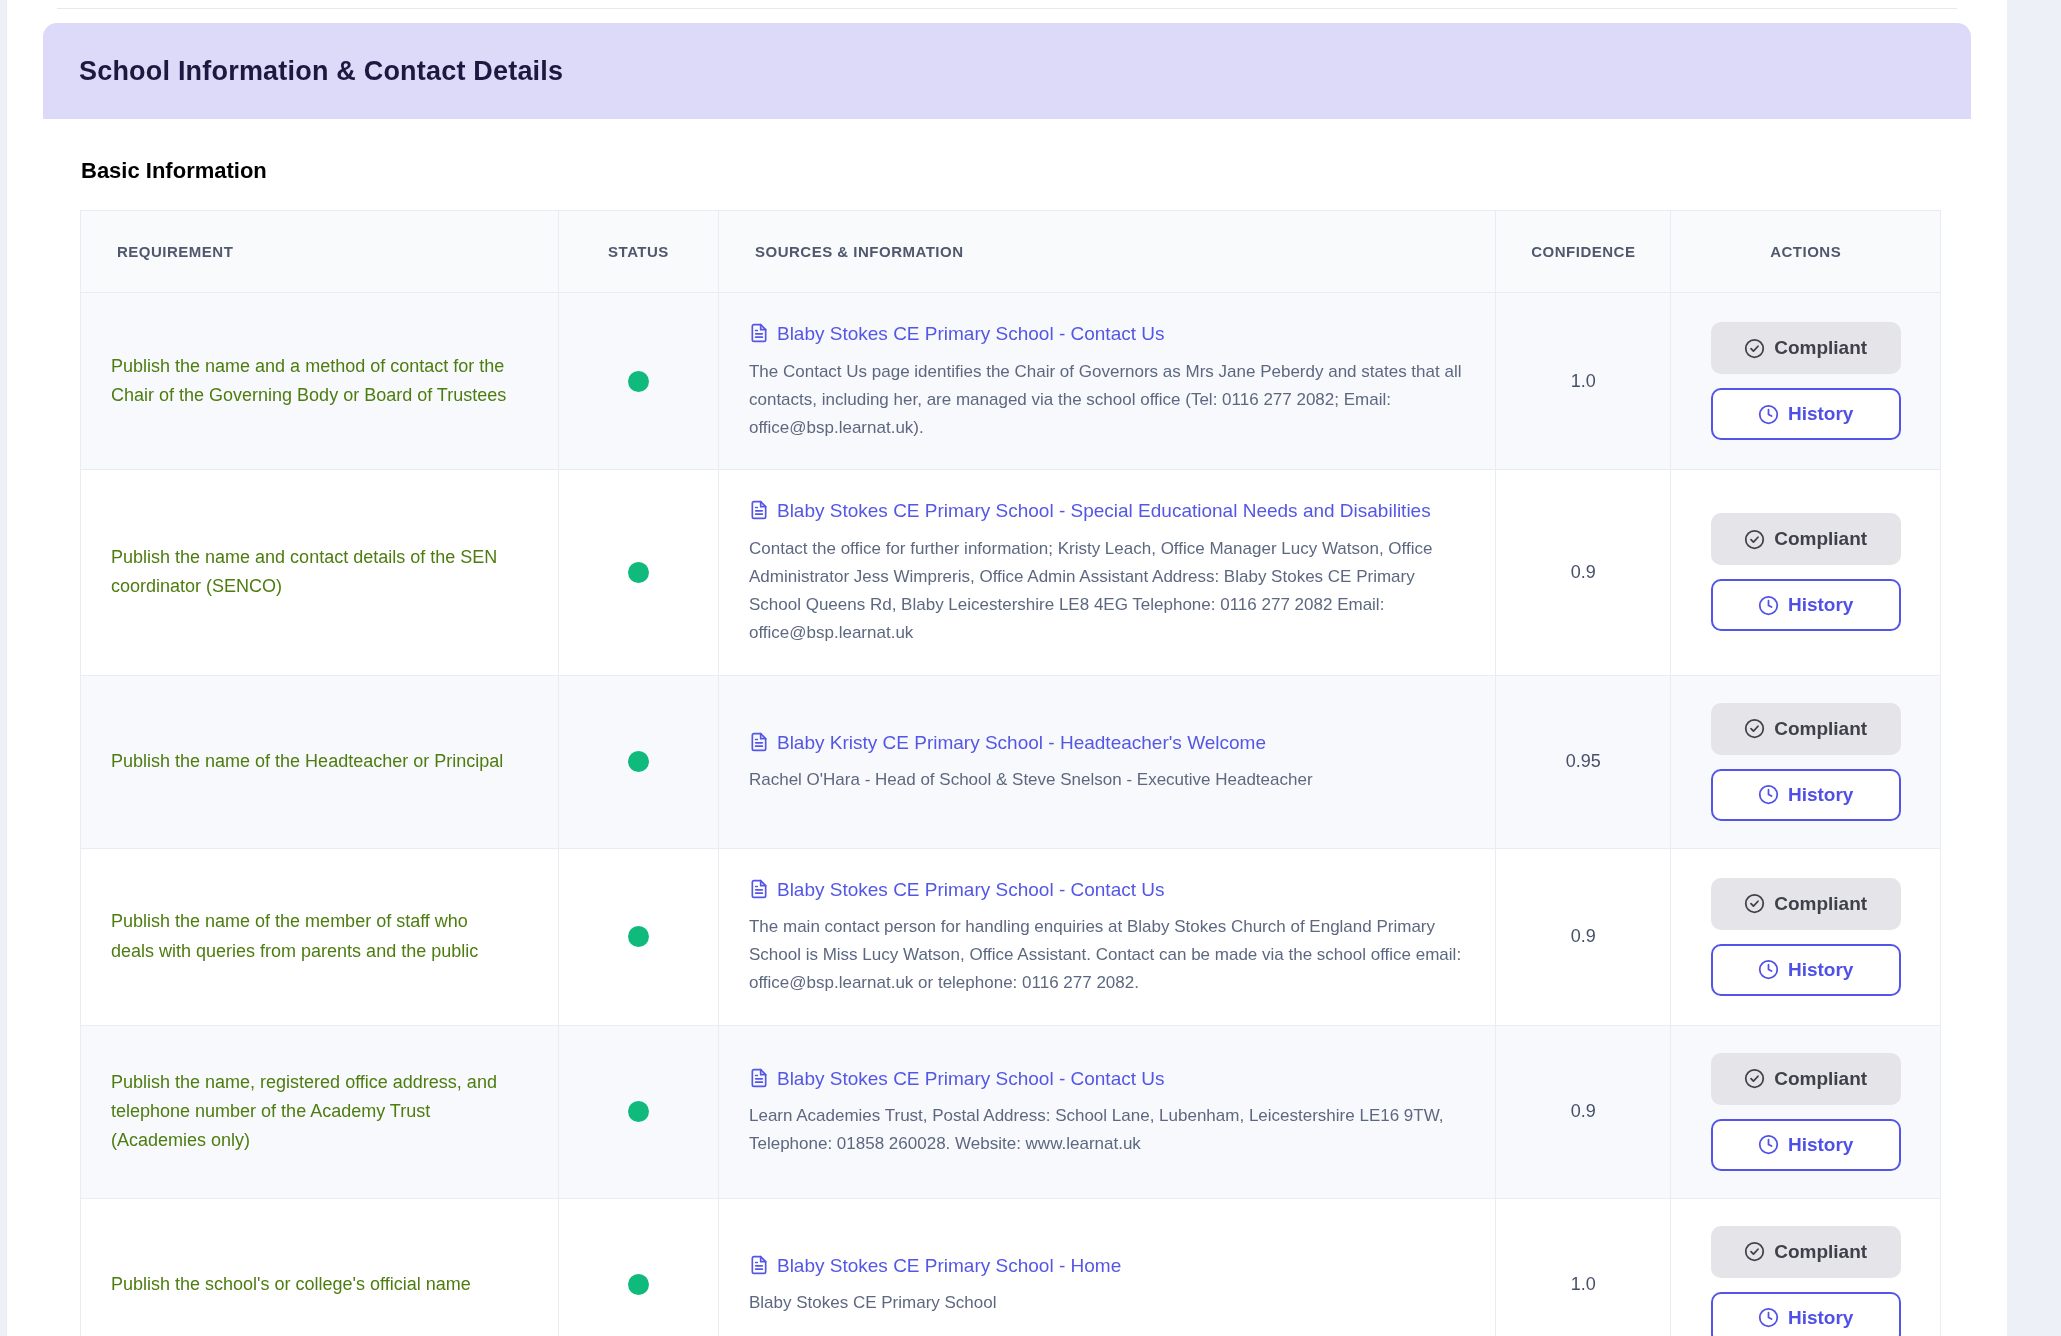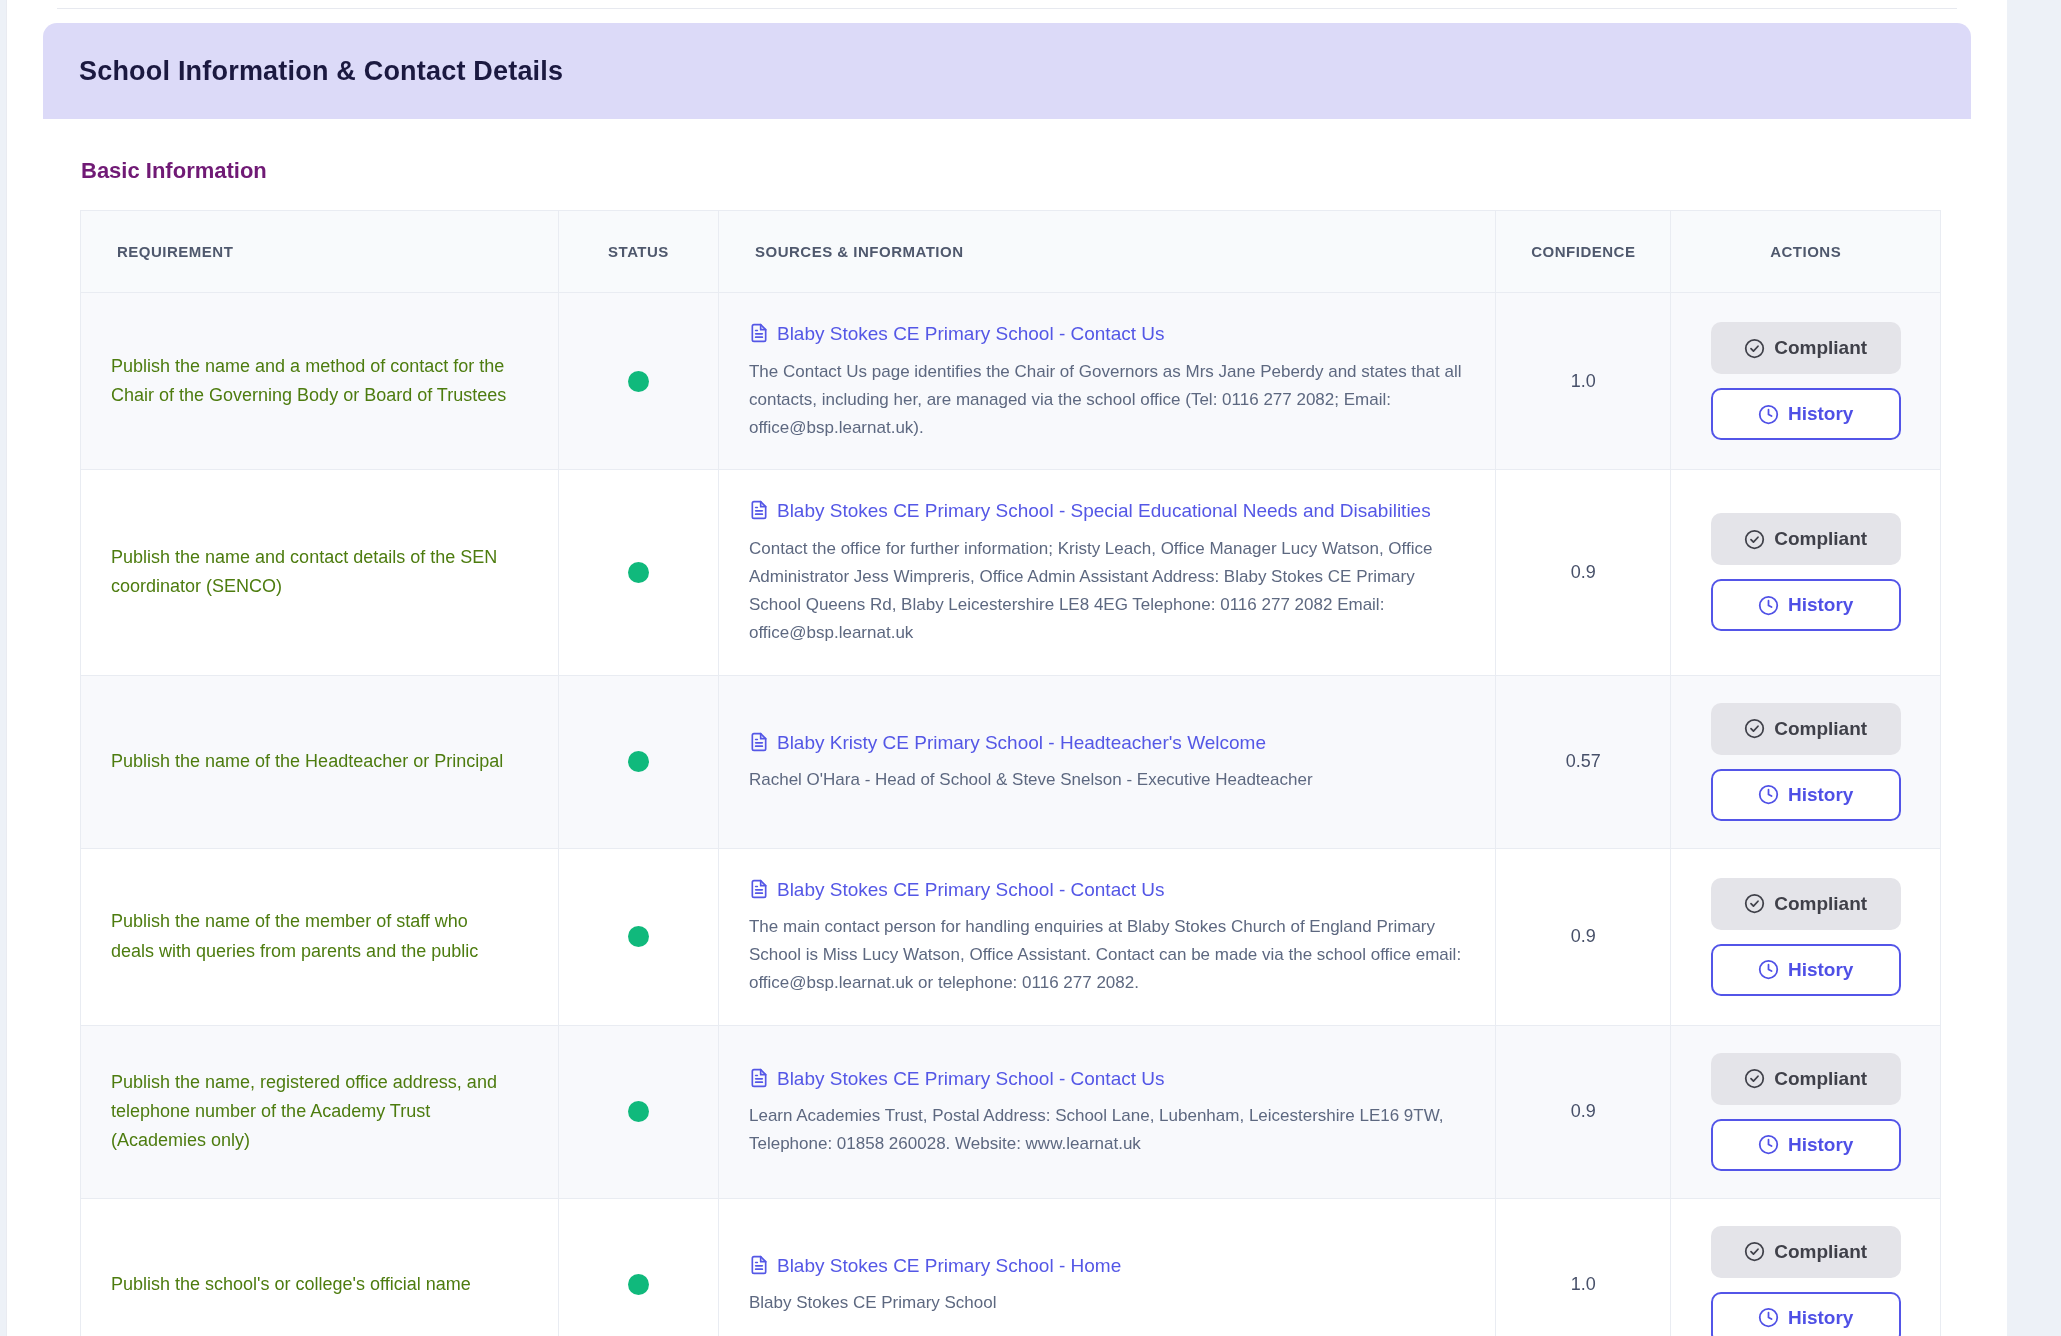--- a/index.html
+++ b/index.html
@@ -24,21 +24,21 @@
     background: #dcdaf8;
     border-radius: 14px 14px 0 0;
     height: 96px;
     display: flex; align-items: center;
     padding: 0 36px;
   }
   .card-header h1 {
     margin: 0; font-size: 27px; font-weight: 700; color: #1b1940; letter-spacing: .2px;
   }
   .card-body { padding: 39px 30px 0 37px; }
-  .card-body h2 { margin: 0 0 26px 1px; font-size: 22px; font-weight: 700; color: #701a75; }
+  .card-body h2 { margin: 0 0 26px 1px; font-size: 22px; font-weight: 700; color: #000000; }
 
   table.req-table { width: 100%; border-collapse: collapse; }
   .req-table th, .req-table td { border: 1px solid #e9ecf2; }
   .req-table th {
     background: #f8fafc;
     font-size: 15px; font-weight: 600; color: #4f586d;
     letter-spacing: .5px; padding: 32px 24px; text-align: center; white-space: nowrap;
   }
   .req-table th.al { text-align: left; padding-left: 36px; }
   .req-table td { padding: 27px 30px; vertical-align: middle; height: 160px; }
@@ -190,21 +190,21 @@
     <td class="cell-src">
       <div class="src-title"><svg width="20" height="20" viewBox="0 0 24 24" fill="none" stroke="currentColor" stroke-width="2" stroke-linecap="round" stroke-linejoin="round">
                     <path d="M14 2H6a2 2 0 0 0-2 2v16a2 2 0 0 0 2 2h12a2 2 0 0 0 2-2V8z"></path>
                     <polyline points="14 2 14 8 20 8"></polyline>
                     <line x1="16" y1="13" x2="8" y2="13"></line>
                     <line x1="16" y1="17" x2="8" y2="17"></line>
                     <line x1="10" y1="9" x2="8" y2="9"></line>
                   </svg><span class="src-text">Blaby Kristy CE Primary School - Headteacher's Welcome</span></div>
       <div class="src-desc">Rachel O'Hara - Head of School &amp; Steve Snelson - Executive Headteacher</div>
     </td>
-    <td class="cell-conf">0.57</td>
+    <td class="cell-conf">0.95</td>
     <td class="cell-actions">
       <div class="actions-stack">
         <button class="btn btn-compliant">
           <svg width="21" height="21" viewBox="0 0 24 24" fill="none" stroke="currentColor" stroke-width="2" stroke-linecap="round" stroke-linejoin="round">
                       <circle cx="12" cy="12" r="10"></circle>
                       <polyline points="8 12.2 10.8 15 16 9.4"></polyline>
                     </svg>
           <span class="btn-label">Compliant</span>
         </button>
         <button class="btn btn-history">

